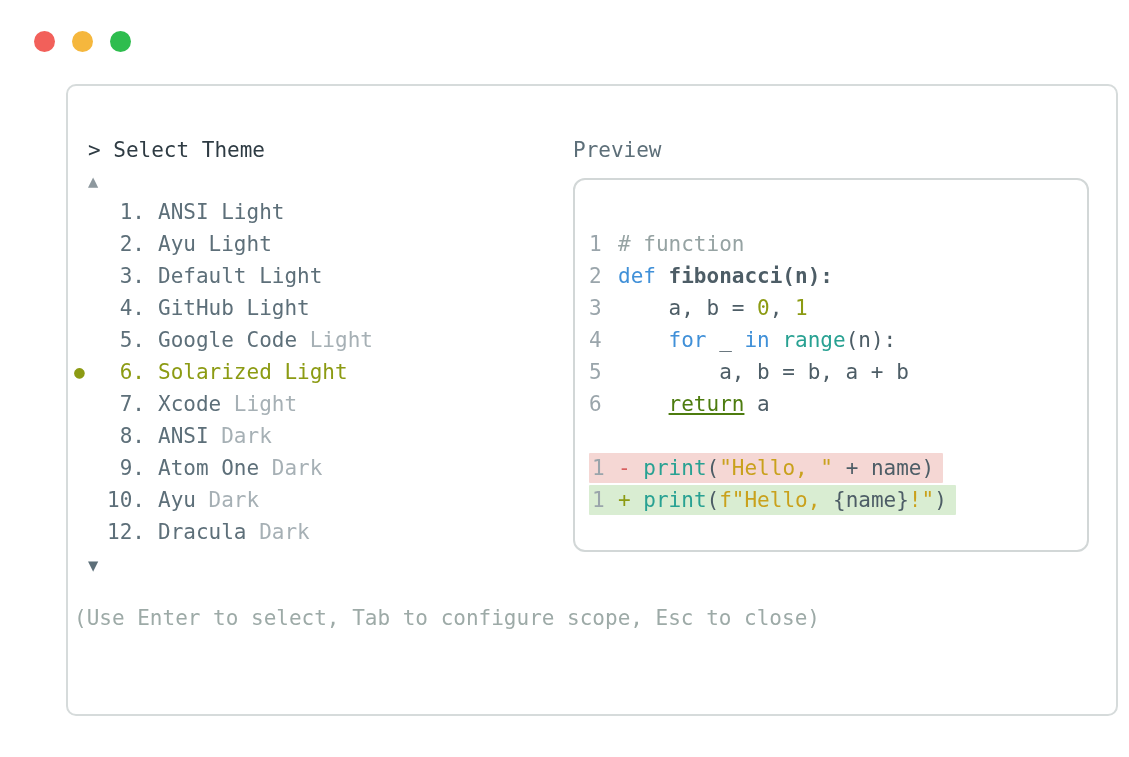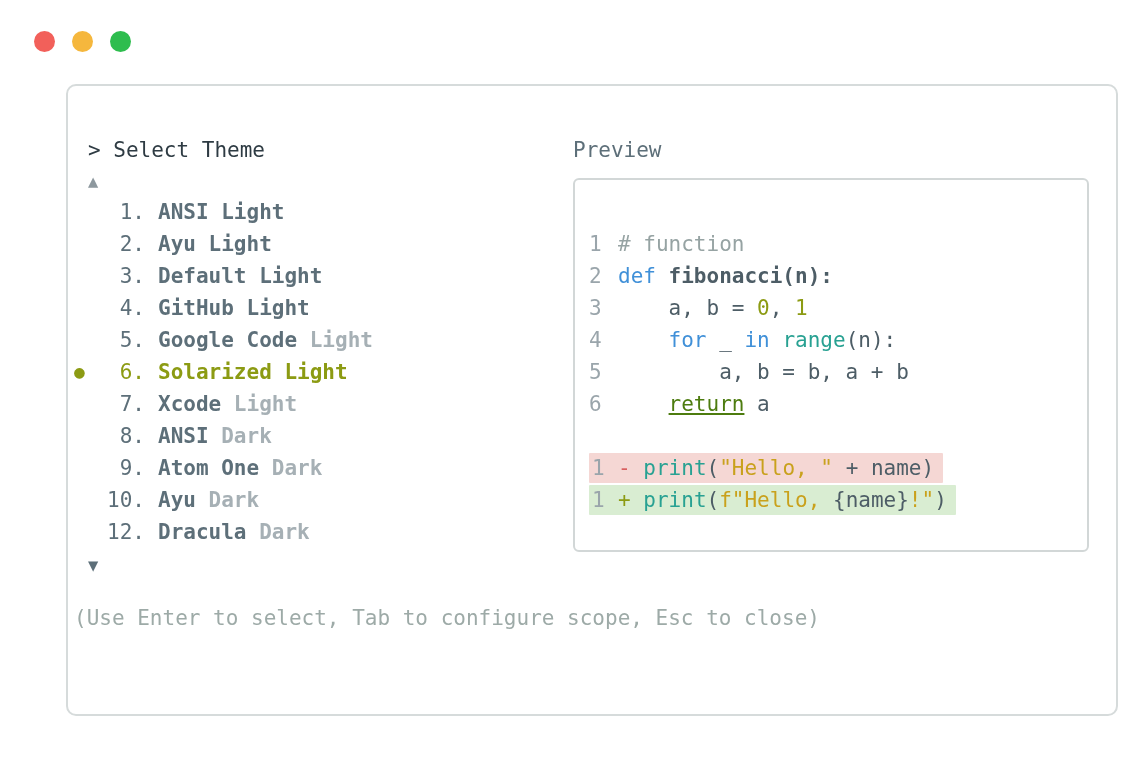--- a/index.html
+++ b/index.html
@@ -21,32 +21,32 @@
   .left-col{position:absolute;left:6px;top:48px;width:480px;}
   .prompt{height:32px;line-height:32px;padding-left:14px;
           color:var(--promptText,#2e3b43);white-space:pre;}
   .scroll{padding-left:14px;font-size:17px;}
   .scroll.up{height:30px;line-height:30px;color:var(--scrollUp,#8d989e);}
   .scroll.down{height:32px;line-height:34px;color:var(--scrollDown,#5d6f79);}
 
   .theme-row{display:flex;height:32px;line-height:32px;color:var(--listText,#5d6f79);cursor:default;}
   .theme-row .marker{width:27px;font-size:18px;color:var(--selected,#8c9b13);}
   .theme-row .num{width:44px;text-align:right;white-space:pre;}
-  .theme-row .label{margin-left:13px;white-space:pre;font-weight:bold;}
+  .theme-row .label{margin-left:13px;white-space:pre;}
   .theme-row.selected .num,.theme-row.selected .label{color:var(--selected,#8c9b13);}
   .theme-row .variant.muted{color:var(--mutedText,#a6b0b5);}
   .theme-row.selected .variant{color:var(--selected,#8c9b13);}
 
   .footer{margin-top:26px;color:var(--footerText,#9daaa7);white-space:pre;}
 
   
   .preview-title{position:absolute;left:505px;top:48px;height:32px;line-height:32px;
                  color:var(--previewTitle,#5d6f79);}
   .preview-box{position:absolute;left:505px;top:92px;width:516px;height:374px;
-               border:2px solid var(--boxBorder,#d2d7d7);border-radius:6px;
+               border:2px solid var(--boxBorder,#d2d7d7);border-radius:12px;
                box-sizing:border-box;padding:48px 0 0 14px;background:#fff;}
   .code-line{height:32px;line-height:32px;white-space:pre;color:var(--tokPlain,#4d5d66);}
   .lineno{display:inline-block;width:29px;color:var(--lineno,#9aa5ab);}
   .blank-line{height:32px;}
   .diff-line{height:32px;line-height:32px;white-space:pre;}
   .diff-inner{display:inline-block;line-height:30px;padding:0 9px 0 3px;border-radius:1px;}
   .diff-inner .lineno{width:26px;}
 </style>
 </head>
 <body>

